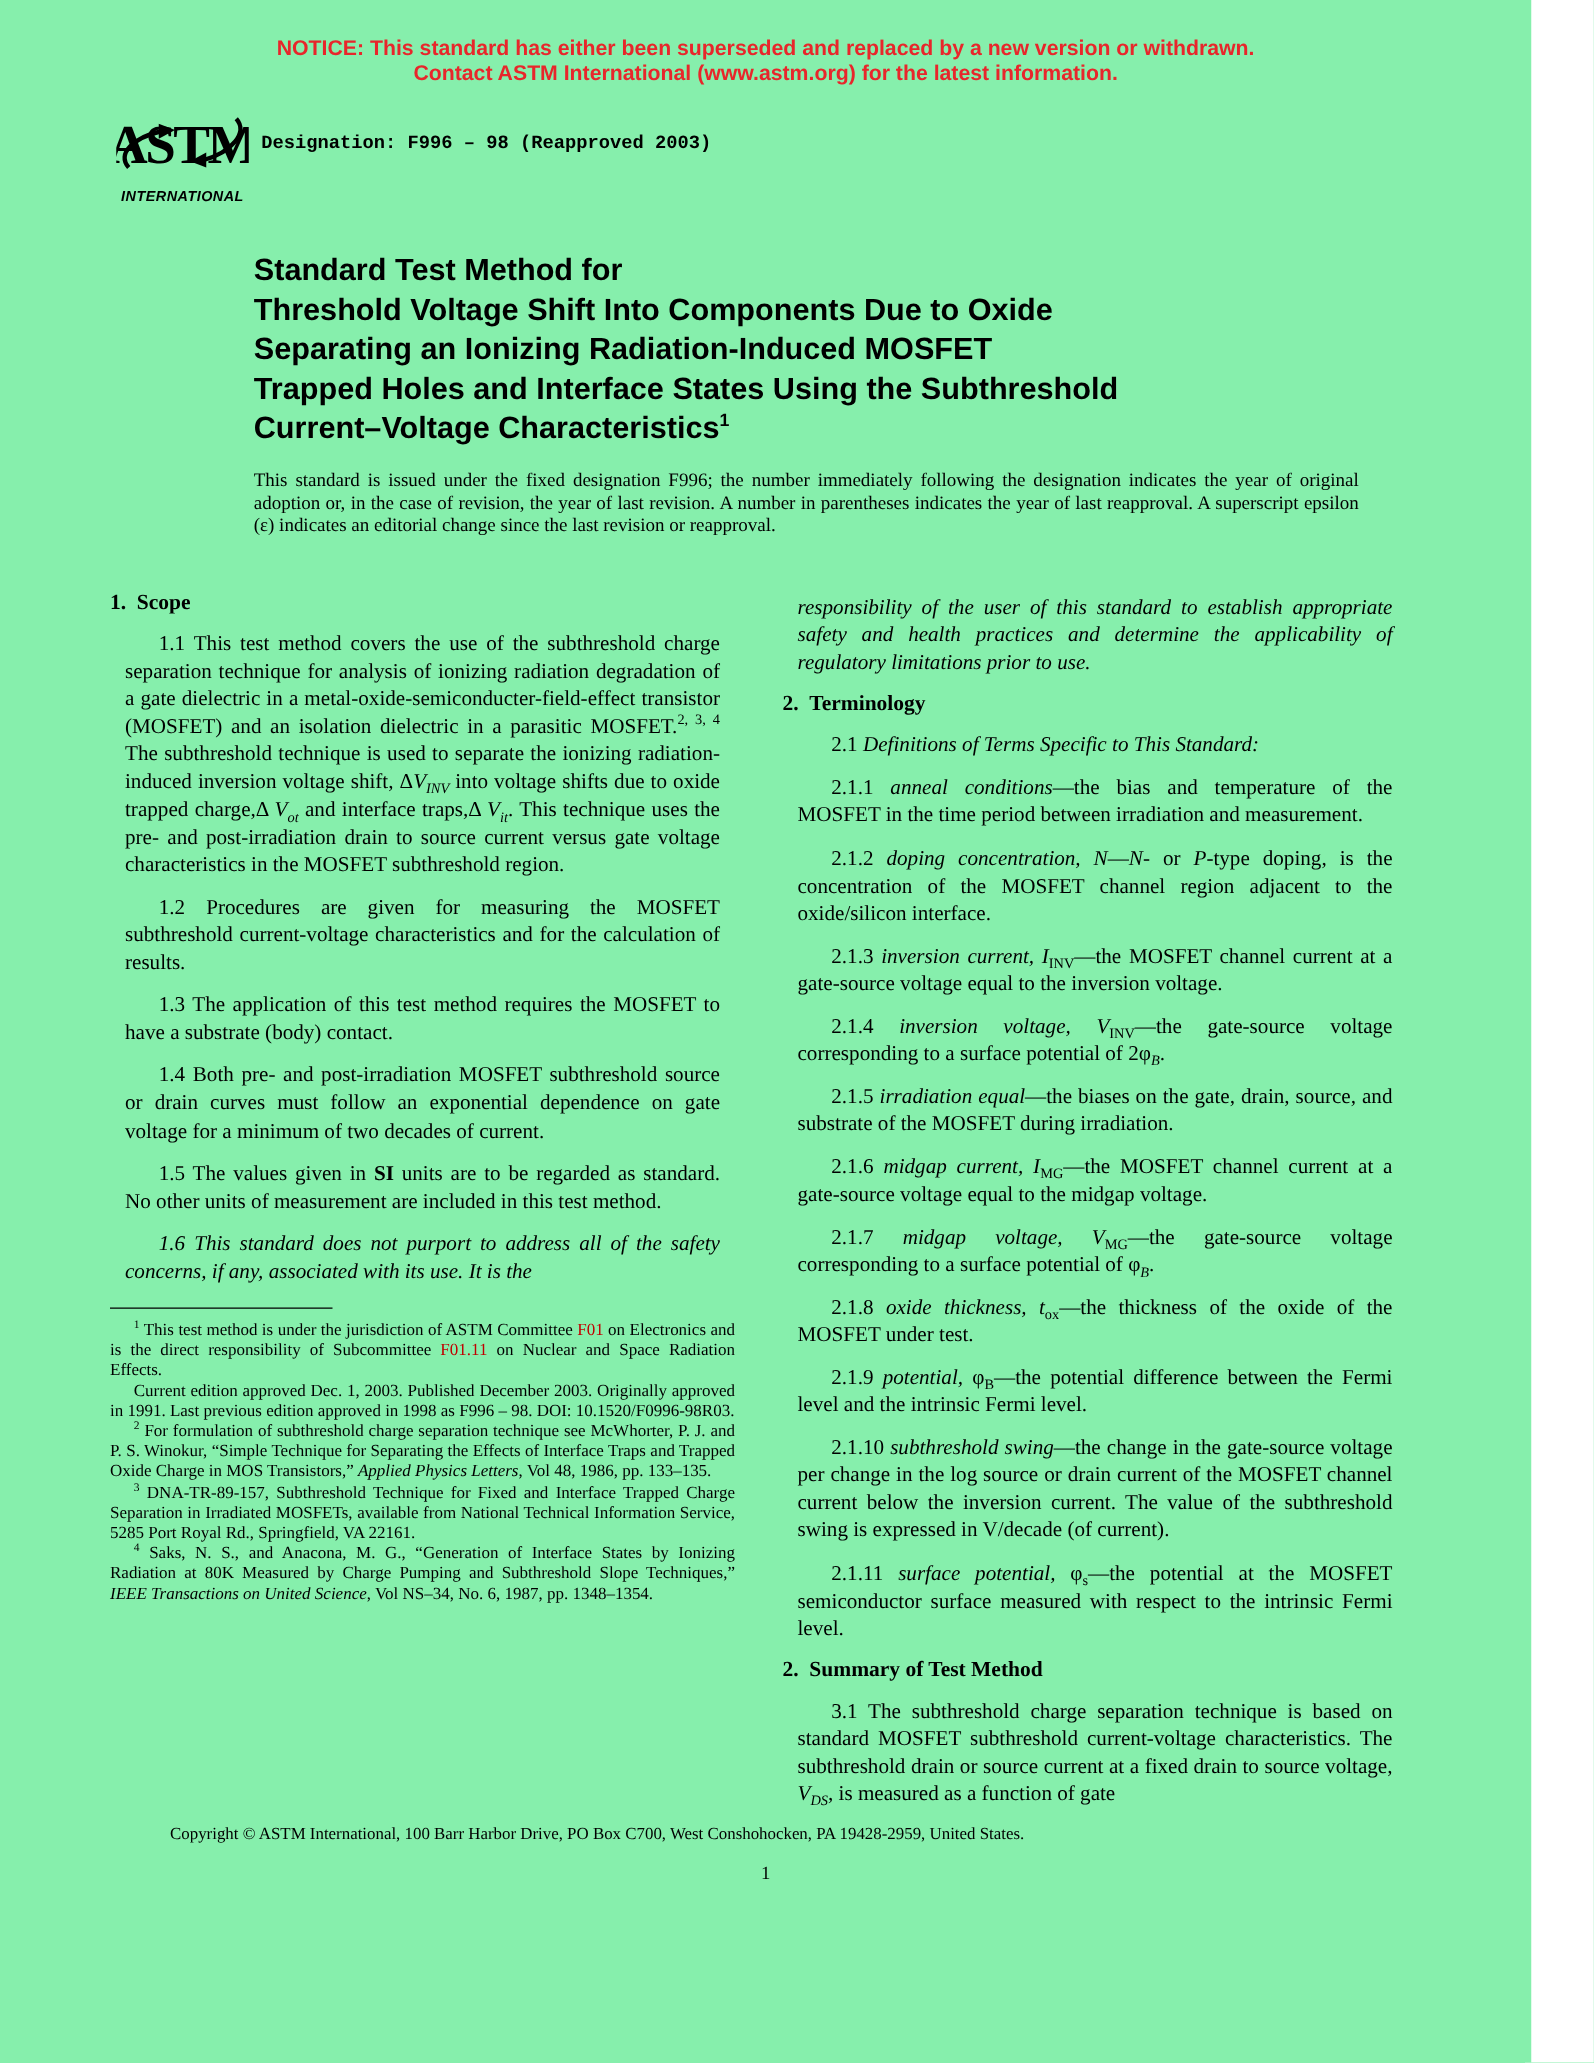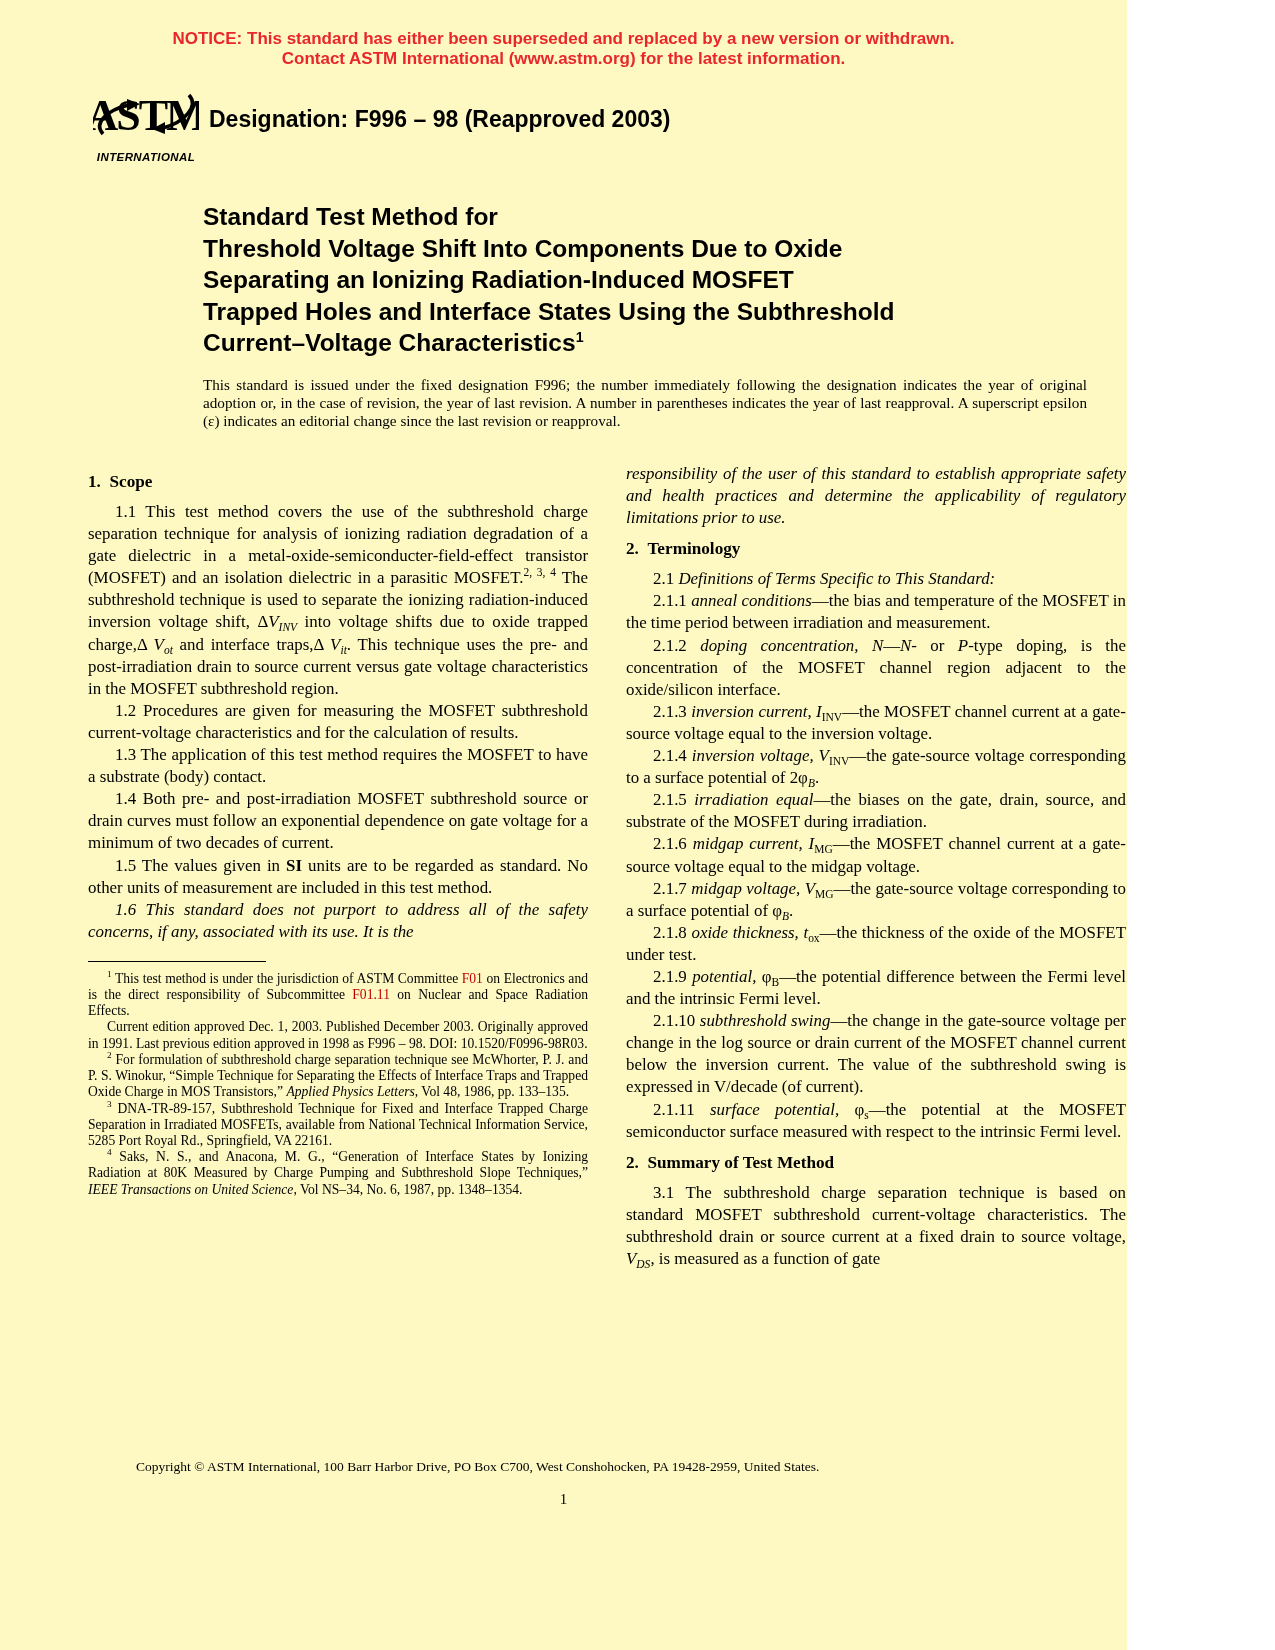--- a/index.html
+++ b/index.html
@@ -1,37 +1,37 @@
 <!DOCTYPE html>
 <html><head>
 <meta charset="utf-8">
 <style>
   * { box-sizing: border-box; }
   html, body { margin: 0; padding: 0; }
   body {
     width: 1275px; height: 1650px; background: #ffffff; color: #000;
     font-family: "Liberation Serif", serif;
   }
-  .page { position: relative; width: 1127px; height: 1650px; background: #fef9c3; overflow: hidden; }
+  .page { position: relative; width: 1225px; height: 1650px; background: #86efac; overflow: hidden; }
 
   .notice {
     position: absolute; top: 29px; left: 0; width: 100%; text-align: center;
     color: #e8262b; font-family: "Liberation Sans", sans-serif;
     font-weight: bold; font-size: 17px; line-height: 20px;
   }
 
   .logo { position: absolute; left: 93px; top: 84px; width: 106px; text-align: center; }
   .logo-caption {
     font-family: "Liberation Sans", sans-serif; font-weight: bold; font-style: italic;
     font-size: 11.5px; letter-spacing: 0.4px; margin-top: 1px;
   }
 
   .designation {
     position: absolute; left: 209px; top: 106px;
-    font-family: Liberation Sans, sans-serif; font-weight: bold; font-size: 23px;
+    font-family: Liberation Mono, monospace; font-weight: bold; font-size: 15px;
   }
 
   .title-block {
     position: absolute; left: 203px; top: 201px; width: 940px;
     font-family: "Liberation Sans", sans-serif; font-weight: bold;
     font-size: 24.5px; line-height: 31.5px;
   }
   .title-block sup { font-size: 58%; }
 
   .preamble {
@@ -43,21 +43,21 @@
   .col { width: 500px; }
 
   .sec {
     font-size: 17.2px; font-weight: bold; margin: 10px 0 9px 0;
     font-family: "Liberation Serif", serif;
   }
   .col > .sec:first-child { margin-top: 9px; }
 
   .body {
     font-size: 16.9px; line-height: 22.1px; text-align: justify;
-    margin: 0; text-indent: 1.6em;
+    margin: 12px; text-indent: 1.6em;
   }
   .noindent { text-indent: 0; }
   .italic { font-style: italic; }
 
   sub, sup { line-height: 0; font-size: 68%; }
 
   .fn-rule { width: 178px; border: 0; border-top: 1.6px solid #000; margin: 18px 0 9px 0; }
   .fn {
     font-size: 13.6px; line-height: 16.2px; text-align: justify;
     margin: 0; text-indent: 1.4em;

